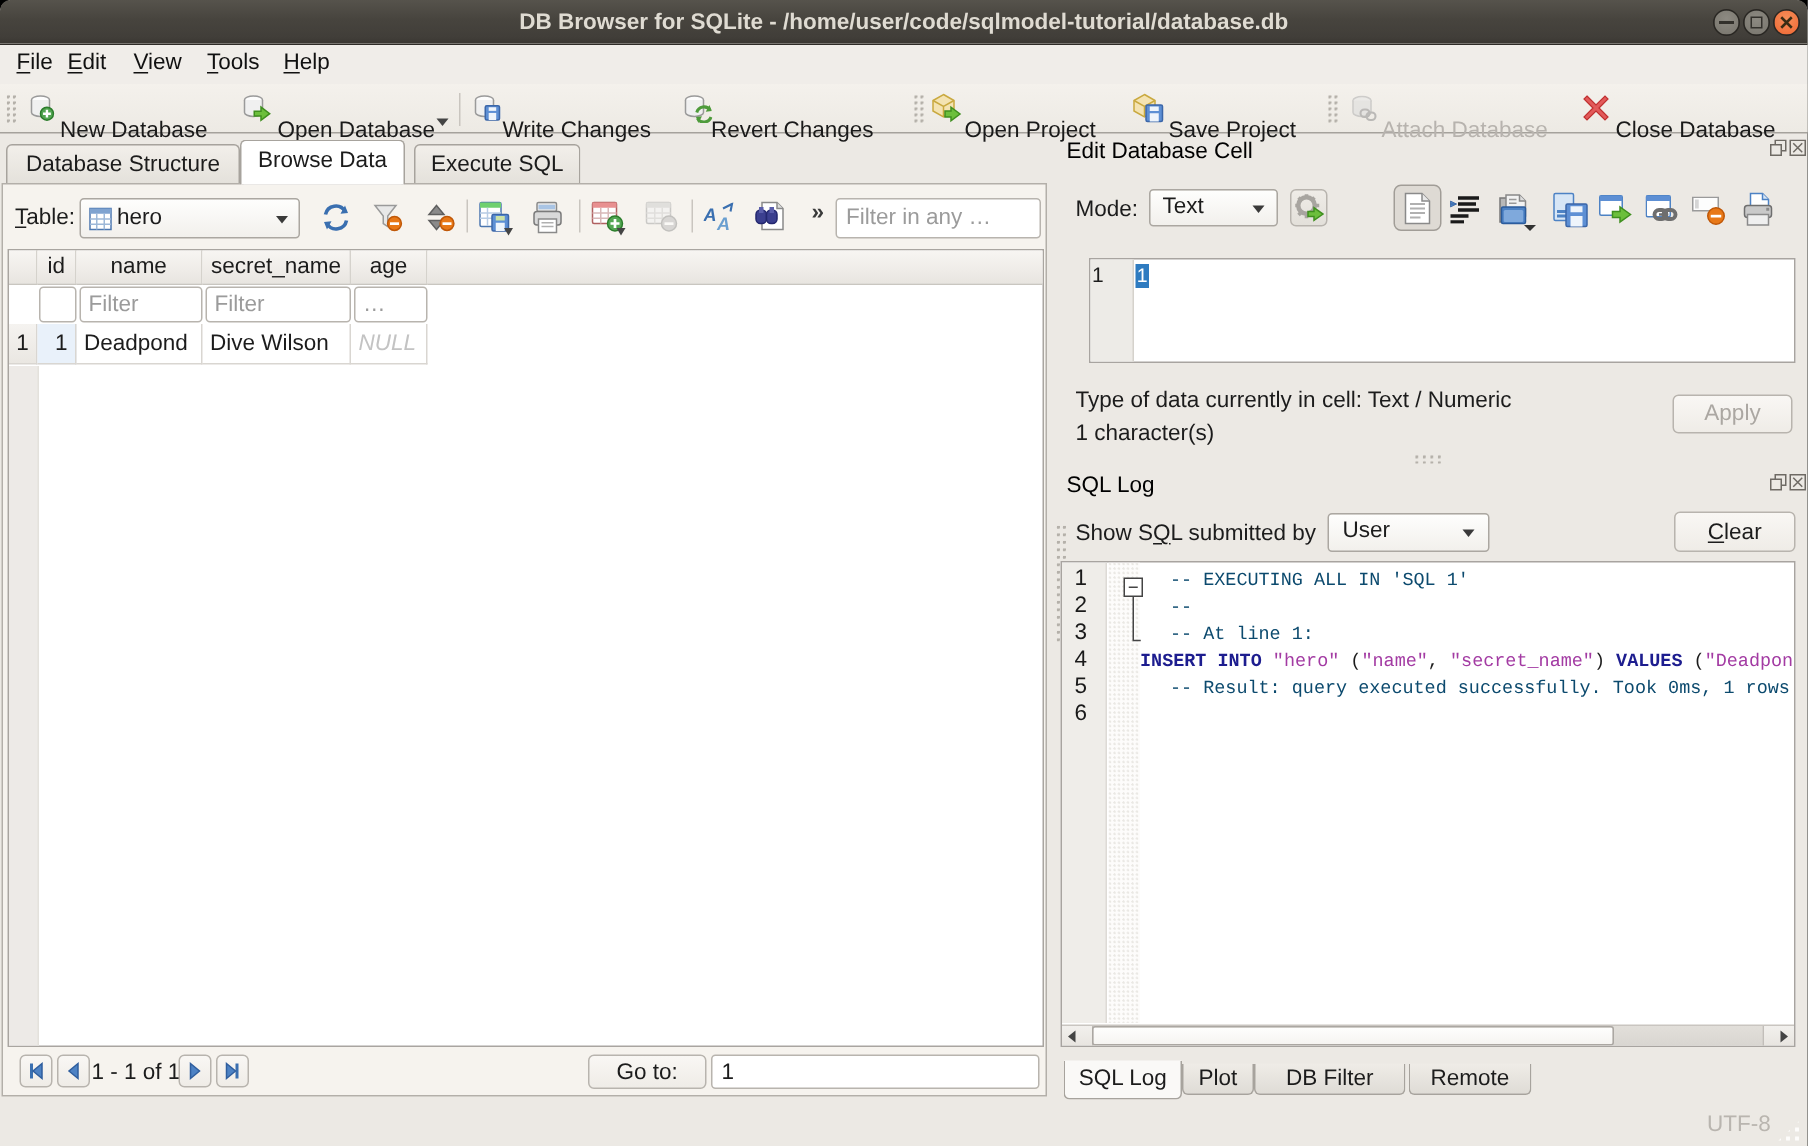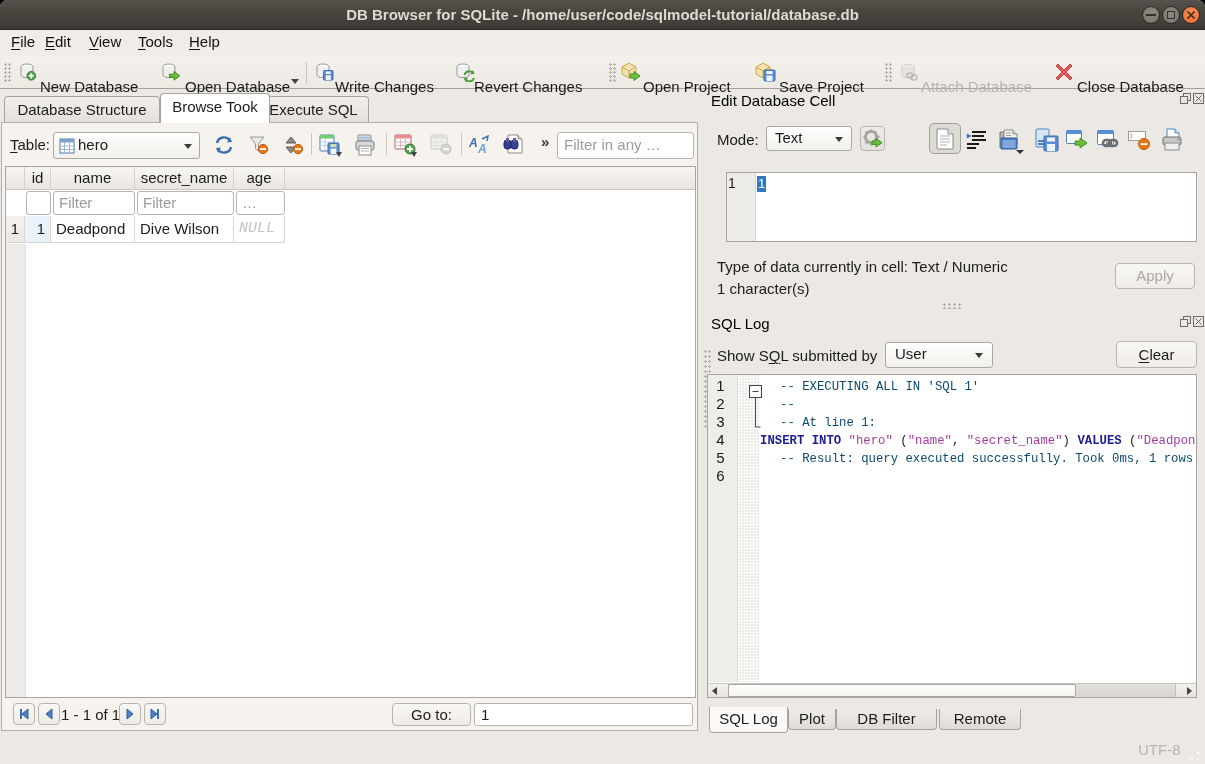--- a/index.html
+++ b/index.html
@@ -134,22 +134,22 @@
       <rect x="12" y="13" width="6" height="5" rx="2.5" fill="none" stroke="#909090" stroke-width="1.4"></rect>
     </svg>
     <div class="tbtext dis" style="left:921px;">Attach Database</div>
     <svg class="abs" style="left:1055px;top:7px;" width="18" height="18" viewBox="0 0 18 18">
       <path d="M3 1 L9 7 L15 1 L17 3 L11 9 L17 15 L15 17 L9 11 L3 17 L1 15 L7 9 L1 3 Z" fill="#E25A5A" stroke="#C03030" stroke-width="0.8"></path>
     </svg>
     <div class="tbtext" style="left:1077px;">Close Database</div>
   </div>
 
   <div class="tab" style="left:4px; width:156px;">Database Structure</div>
-  <div class="tab active" style="left:160px; width:110px;">Browse Took</div>
-  <div class="tab" style="left:258px; width:111px;">Execute SQL</div>
+  <div class="tab active" style="left:160px; width:110px;">Browse Data</div>
+  <div class="tab" style="left:276px; width:111px;">Execute SQL</div>
   <div class="abs" id="lframe">
 
     <div class="abs" style="left:8px;top:13px;"><u>T</u>able:</div>
     <div class="combo" style="left:51px;top:9px;width:147px;height:27px;">
       <svg class="abs" style="left:5px;top:5px;" width="16" height="16" viewBox="0 0 16 16">
         <rect x="1" y="1" width="14" height="14" fill="#fff" stroke="#4C77B0"></rect>
         <rect x="1" y="1" width="14" height="3.5" fill="#7FA3D0"></rect>
         <path d="M1 8 h14 M1 11.5 h14 M5.5 4.5 v10.5 M10.5 4.5 v10.5" stroke="#9DB8D8" stroke-width="1"></path>
       </svg>
       <div class="abs" style="left:24px;top:3px;">hero</div>
@@ -234,21 +234,21 @@
       <div class="fbox" style="left:20px;width:25px;"></div>
       <div class="fbox" style="left:47px;width:82px;">Filter</div>
       <div class="fbox" style="left:131px;width:97px;">Filter</div>
       <div class="fbox" style="left:230px;width:49px;">…</div>
 
       <div class="abs" style="left:0;top:77px;width:20px;height:453px;background:#EDEAE7;border-right:1px solid #E4E1DC;"></div>
       <div class="cell" style="left:0;width:19px;background:linear-gradient(#F5F3F0,#EAE7E2);text-align:center;padding-left:0;padding-right:0;">1</div>
       <div class="cell" style="left:19px;width:26px;background:#E9F1FA;text-align:right;">1</div>
       <div class="cell" style="left:45px;width:84px;">Deadpond</div>
       <div class="cell" style="left:129px;width:99px;">Dive Wilson</div>
-      <div class="cell" style="left:228px;width:51px;color:#c3c3c3;font-style:italic;text-align:right;padding-right:13px;font-family:Liberation Mono, monospace;">NULL</div>
+      <div class="cell" style="left:228px;width:51px;color:#c3c3c3;font-style:italic;text-align:right;padding-right:13px;">NULL</div>
     </div>
 
     <div class="btn" style="left:11px;top:580px;width:22px;height:22px;"><svg width="20" height="20" viewBox="0 0 20 20">
           <path d="M7 5 v10" stroke="#3A6FB0" stroke-width="2"></path>
           <path d="M14 5 l-6 5 6 5 z" fill="#4D82C4" stroke="#2F5E9E"></path>
         </svg></div>
     <div class="btn" style="left:36px;top:580px;width:22px;height:22px;"><svg width="20" height="20" viewBox="0 0 20 20">
           <path d="M13 5 l-6 5 6 5 z" fill="#4D82C4" stroke="#2F5E9E"></path>
         </svg></div>
     <div class="abs" style="left:59px;top:583px;">1 - 1 of 1</div>

